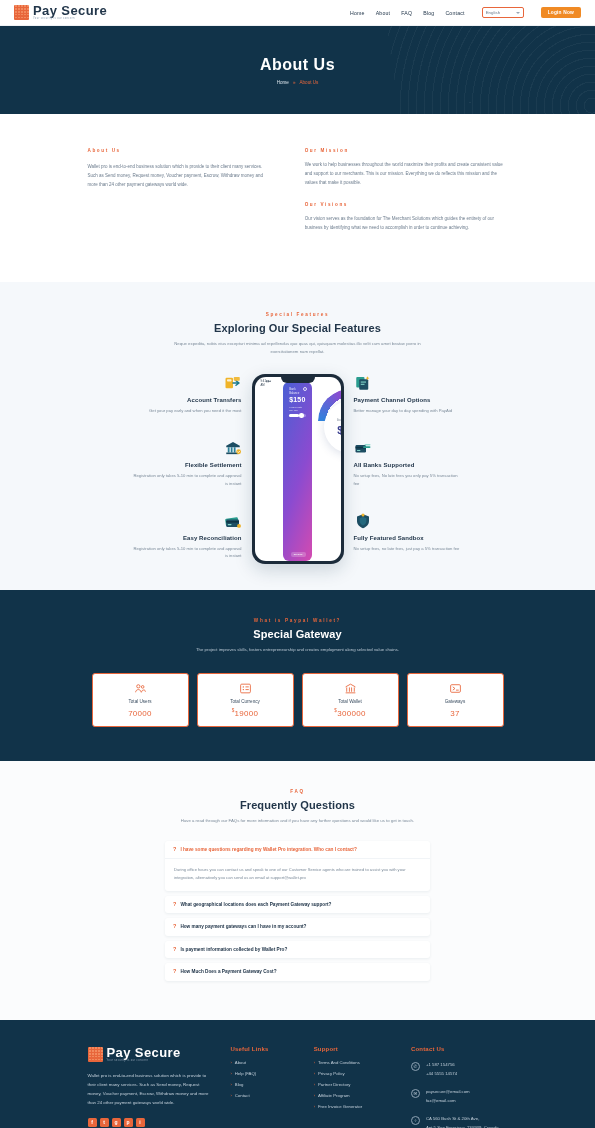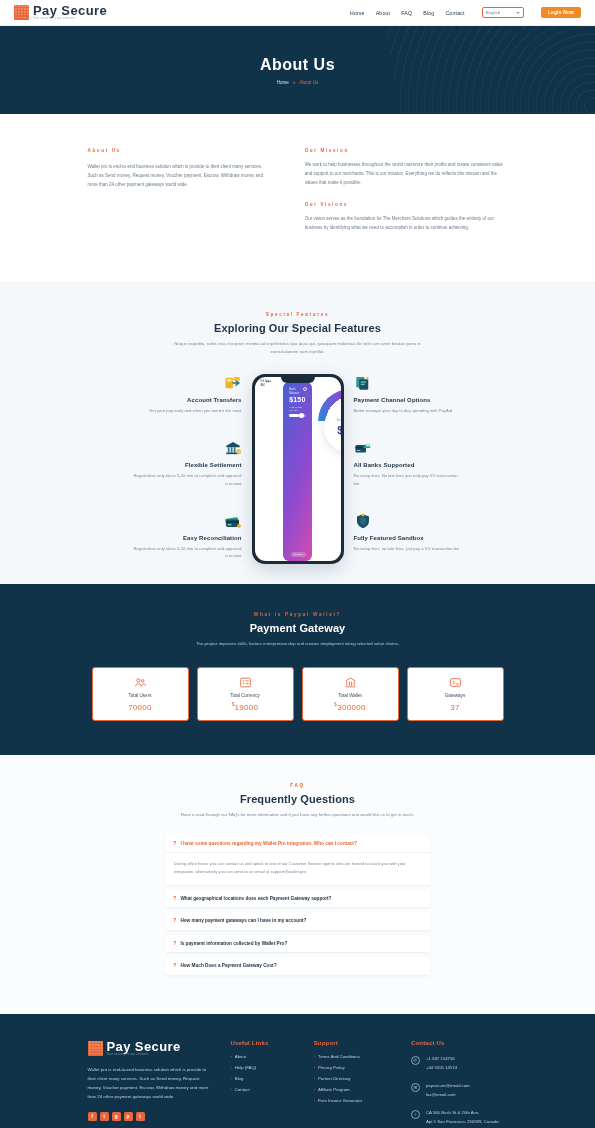--- a/index.html
+++ b/index.html
@@ -75,21 +75,21 @@
   .eyebrow {
     font-size: 4.6px; color: #e8663b; font-weight: bold; letter-spacing: 1.6px; margin-bottom: 7px;
   }
   .about-h2 { font-size: 10.5px; line-height: 1.45; color: #22364a; font-weight: bold; letter-spacing: .1px; }
   .body-txt { font-size: 4.5px; line-height: 2.05; color: #6b7b8c; }
   .about-left .body-txt { margin-top: 9px; }
   .about-right .block + .block { margin-top: 14px; }
   .about-right .body-txt { margin-top: 6px; }
 
   
-  .features { background: #f5f8fb; padding: 30px 0 20px; }
+  .features { background: #f5f8fb; padding: 30px 0 26px; }
   .sec-head { text-align: center; }
   .sec-eyebrow { font-size: 4.6px; color: #e8663b; font-weight: bold; letter-spacing: 1.7px; }
   .sec-title { font-size: 11px; color: #22364a; font-weight: bold; margin-top: 5px; letter-spacing: .1px; }
   .sec-sub { font-size: 4.3px; color: #7b8a99; line-height: 1.9; margin: 6px auto 0; width: 255px; }
 
   .feat-grid {
     margin-top: 18px; display: flex; justify-content: center; align-items: flex-start; gap: 0;
   }
   .feat-col { width: 120px; }
   .feat-col.left { text-align: right; padding-right: 10px; }
@@ -388,21 +388,21 @@
           </span>
           <div class="feat-title">Fully Featured Sandbox</div>
           <div class="feat-desc">No setup fees, no late fees, just pay a 5% transaction fee</div>
         </div>
       </div>
     </div>
   </div>
 
   <div class="gateway">
     <div class="sec-eyebrow">What is Paypal Wallet?</div>
-    <div class="sec-title">Payment Gateway</div>
+    <div class="sec-title">Special Gateway</div>
     <div class="sec-sub">The project improves skills, fosters entrepreneurship and creates employment along selected value chains.</div>
     <div class="stats">
       <div class="stat-card">
         <span class="stat-ico">
           <svg viewBox="0 0 24 24" width="13" height="13" fill="none" stroke="#e8663b" stroke-width="1.6">
               <circle cx="8" cy="8" r="3"></circle>
               <circle cx="16" cy="9" r="2.4"></circle>
               <path d="M3 19c0-3 2.4-5 5-5s5 2 5 5M14 19c0-2.6 1.8-4.3 4-4.3s3 1.4 3 3.3"></path>
             </svg>
         </span>

